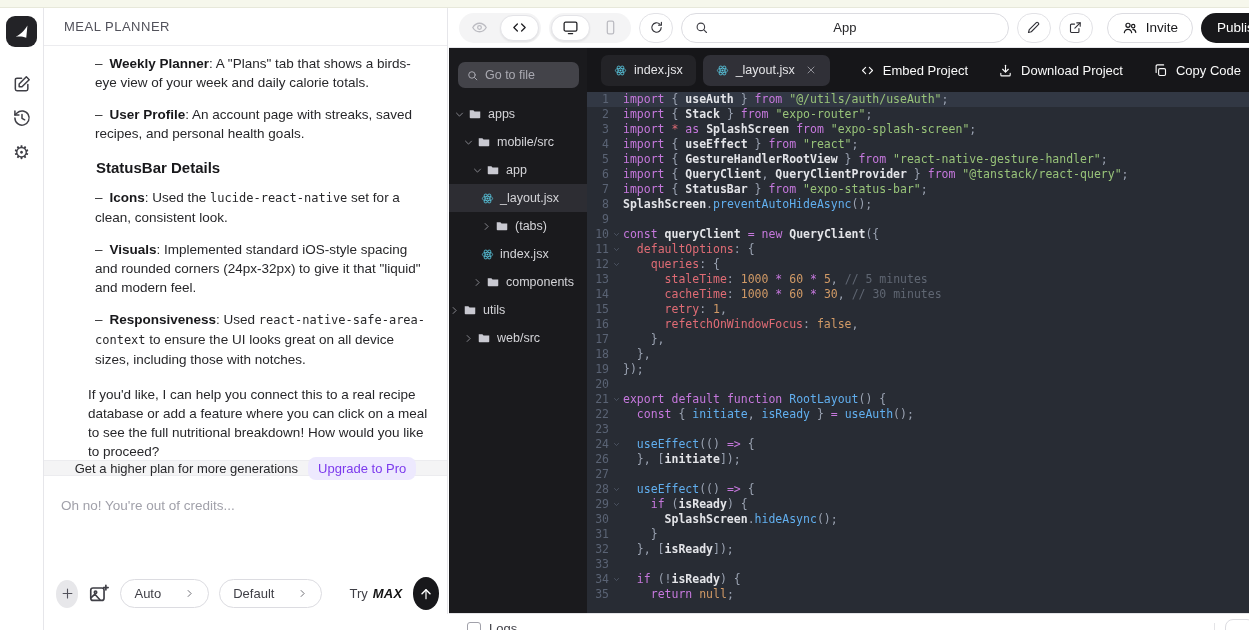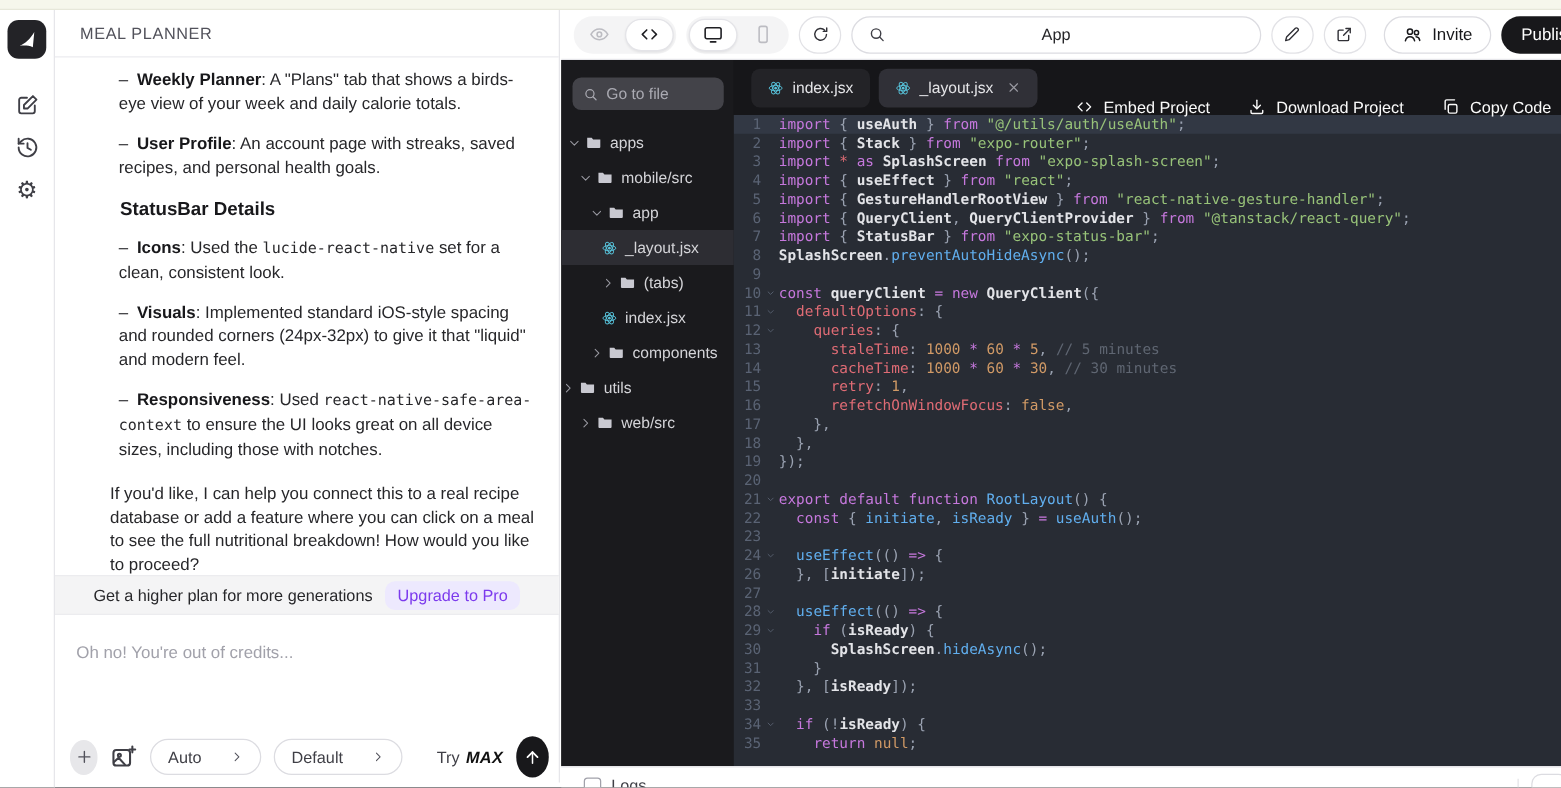--- a/index.html
+++ b/index.html
@@ -9,30 +9,30 @@
   .ic svg{width:100%;height:100%;display:block}
 
   #topstrip{position:absolute;top:0;left:0;right:0;height:8px;background:#f6f7ec;border-bottom:1px solid #e7e8da}
 
   
   #rail{position:absolute;top:8px;left:0;width:44px;bottom:0;background:#fff;border-right:1px solid #e6e6ea;display:flex;flex-direction:column;align-items:center;padding-top:8px}
   .rail-logo{width:31px;height:31px;border-radius:9px;background:#232327;display:flex;align-items:center;justify-content:center;margin-bottom:24px}
   .rail-btn{width:26px;height:26px;display:flex;align-items:center;justify-content:center;color:#3f3f46;margin-bottom:8px}
 
   
-  #chat{position:absolute;left:44px;top:8px;width:404px;bottom:4px;border-right:1px solid #e6e6ea;display:flex;flex-direction:column;background:#fff}
+  #chat{position:absolute;left:44px;top:8px;width:404px;bottom:16px;border-right:1px solid #e6e6ea;display:flex;flex-direction:column;background:#fff}
   .chat-header{height:38px;border-bottom:1px solid #ececef;display:flex;align-items:center;padding:0 20px;font-size:13px;letter-spacing:.5px;color:#52525b;font-weight:500;flex-shrink:0}
   .chat-scroll{height:414px;overflow:hidden;padding:8px 18px 0 16px}
   .blk-bullet{margin:0 0 13px 35px;font-size:13.5px;line-height:19px;color:#27272a}
   .blk-bullet .dash{margin-right:7px}
   .blk-bullet b,.blk-para b{color:#18181b}
   .blk-heading{margin:16px 0 12px 36px;font-size:15px;font-weight:700;color:#18181b}
   .blk-para{margin:16px 0 12px 28px;font-size:13.5px;line-height:19px;color:#27272a}
   .code-inline{font-family:"DejaVu Sans Mono",monospace;font-size:12px}
-  .banner{height:32px;background:#f4f4f5;border-top:1px solid #ececef;border-bottom:1px solid #ececef;display:flex;align-items:center;justify-content:center;gap:10px;font-size:13px;color:#27272a;flex-shrink:0}
+  .banner{height:16px;background:#f4f4f5;border-top:1px solid #ececef;border-bottom:1px solid #ececef;display:flex;align-items:center;justify-content:center;gap:10px;font-size:13px;color:#27272a;flex-shrink:0}
   .banner-cta{color:#7c3aed;background:#ede9fe;padding:4px 10px;border-radius:8px;font-size:13px}
   .composer{flex:1;position:relative}
   .placeholder{position:absolute;top:22px;left:17px;color:#a1a1aa;font-size:13.5px}
   .controls{position:absolute;bottom:4px;left:12px;right:8px;display:flex;align-items:center;gap:10px}
   .plus-btn{width:28px;height:28px;border-radius:50%;background:#e7e7ea;color:#52525b;display:flex;align-items:center;justify-content:center}
   .plus-btn .ic{width:15px;height:15px}
   .imgadd-btn{width:22px;height:22px;color:#3f3f46}
   .pill{height:29px;border:1px solid #dcdce1;border-radius:15px;display:flex;align-items:center;gap:23px;padding:0 13px;font-size:13px;color:#3f3f46;background:#fff}
   .pill .ic{width:11px;height:11px;color:#52525b}
   .try-wrap{display:flex;align-items:baseline;gap:5px;margin-left:17px;font-size:13px;color:#3f3f46}
@@ -65,21 +65,21 @@
   .tree-chev{width:11px;height:11px;color:#9a9aa2;margin-right:3px}
   .tree-ic{width:14px;height:14px;margin-right:6px}
 
   #editorcol{flex:1;display:flex;flex-direction:column;min-width:0}
   #tabbar{height:44px;background:#161619;display:flex;align-items:center;position:relative;flex-shrink:0}
   #tab-strip{display:flex;align-items:center;margin-left:14px;gap:7px}
   .tab{height:31px;display:flex;align-items:center;gap:7px;padding:0 13px;font-size:12.5px;font-weight:500;color:#e4e4e7;background:#232327;border-radius:7px}
   .tab.active{background:#303037}
   .tab .ic{width:13px;height:13px}
   .tab-close{width:12px;height:12px;color:#9a9aa2;margin-left:3px}
-  #tab-actions{position:absolute;right:8px;top:0;height:45px;display:flex;align-items:flex-end;gap:30px}
+  #tab-actions{position:absolute;right:8px;top:0;height:45px;display:flex;align-items:center;gap:30px}
   .action-btn{display:flex;align-items:center;gap:8px;color:#fafafa;font-size:13px;font-weight:500;white-space:nowrap}
   .action-btn .ic{width:15px;height:15px}
 
   #code{flex:1;background:#282c34;overflow:hidden;font-family:"DejaVu Sans Mono",monospace;font-size:11.5px;line-height:15px}
   .cl{display:flex;height:15px;white-space:pre}
   .cl.hl{background:#323844}
   .ln{width:22px;text-align:right;color:#5a6374;flex-shrink:0}
   .fold{width:14px;color:#5a6374;display:inline-flex;align-items:center;justify-content:center;flex-shrink:0}
   .fold svg{width:7px;height:7px}
   .ct{flex:1;overflow:hidden}

